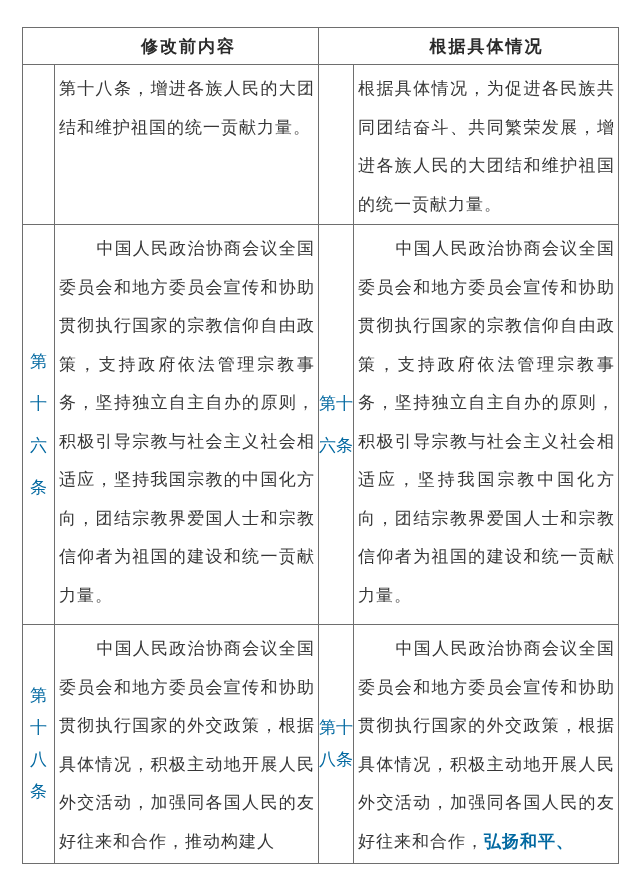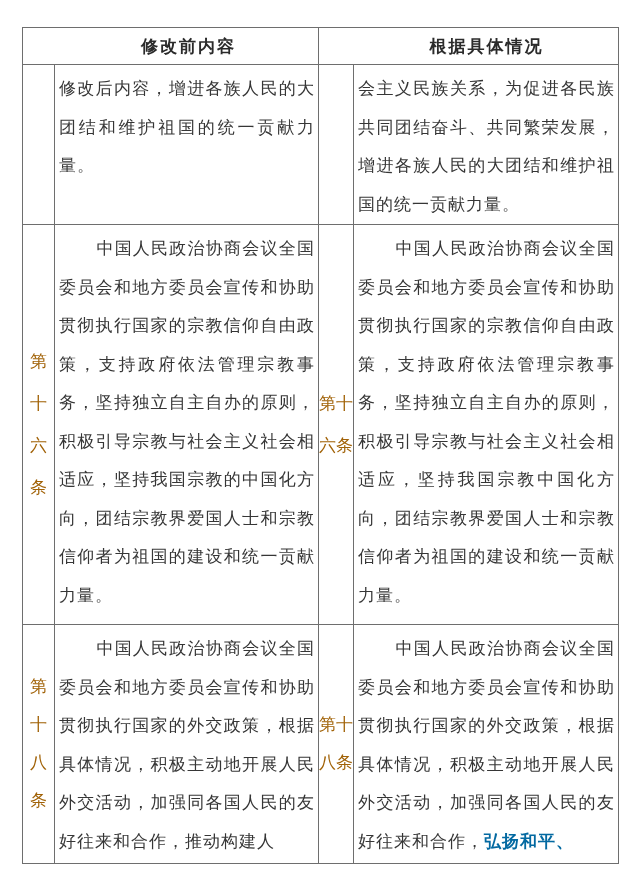--- a/index.html
+++ b/index.html
@@ -46,23 +46,23 @@
   tr.row-1 td { height: 150px; }
   tr.row-2 td { height: 394px; }
   tr.row-3 td { height: 233px; }
 
   td.numcell {
     vertical-align: middle;
     text-align: center;
     font-size: 17px;
     word-break: break-all;
     line-height: 42px;
-    color: #a16207;
+    color: #0369a1;
   }
-  tr.row-3 td.numcell { line-height: 38px; }
+  tr.row-3 td.numcell { line-height: 32px; }
 
   td.textcell {
     padding: 5px 3px 0 4px;
   }
   .para {
     font-size: 17px;
     line-height: 38.5px;
     letter-spacing: 1px;
     text-align: justify;
     text-justify: inter-character;
@@ -85,25 +85,25 @@
   <thead>
     <tr>
       <th class="hdr" colspan="2">修改前内容</th>
       <th class="hdr" colspan="2">根据具体情况</th>
     </tr>
   </thead>
   <tbody>
     <tr class="row-1">
       <td class="numcell"></td>
       <td class="textcell">
-        <div class="para">修改后内容，增进各族人民的大团结和维护祖国的统一贡献力量。</div>
+        <div class="para">第十八条，增进各族人民的大团结和维护祖国的统一贡献力量。</div>
       </td>
       <td class="numcell"></td>
       <td class="textcell">
-        <div class="para"><span>会主义民族关系，为促进各民族共同团结奋斗、共同繁荣发展，增进各族人民的大团结和维护祖国的统一贡献力量。</span><span class="bold-seg"></span></div>
+        <div class="para"><span>根据具体情况，为促进各民族共同团结奋斗、共同繁荣发展，增进各族人民的大团结和维护祖国的统一贡献力量。</span><span class="bold-seg"></span></div>
       </td>
     </tr>
 
     <tr class="row-2">
       <td class="numcell">第十六条</td>
       <td class="textcell">
         <div class="para indent">中国人民政治协商会议全国委员会和地方委员会宣传和协助贯彻执行国家的宗教信仰自由政策，支持政府依法管理宗教事务，坚持独立自主自办的原则，积极引导宗教与社会主义社会相适应，坚持我国宗教的中国化方向，团结宗教界爱国人士和宗教信仰者为祖国的建设和统一贡献力量。</div>
       </td>
       <td class="numcell">第十六条</td>
       <td class="textcell">

